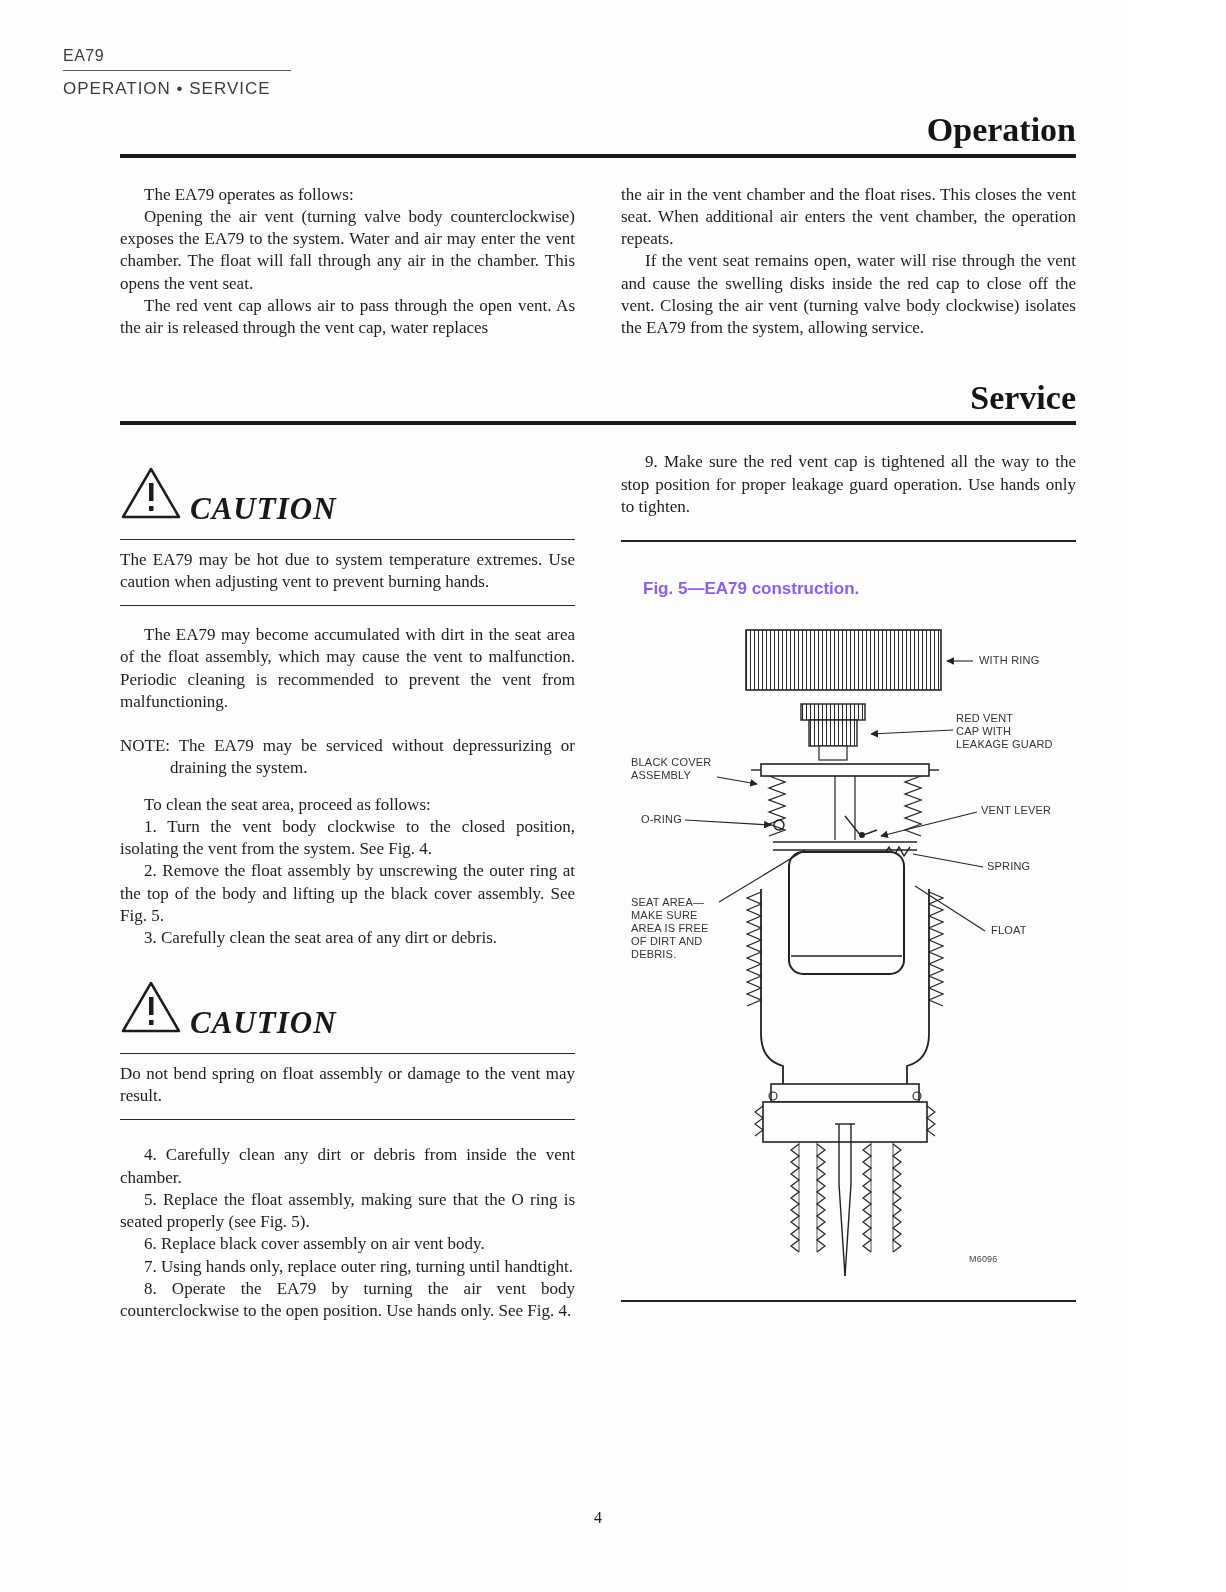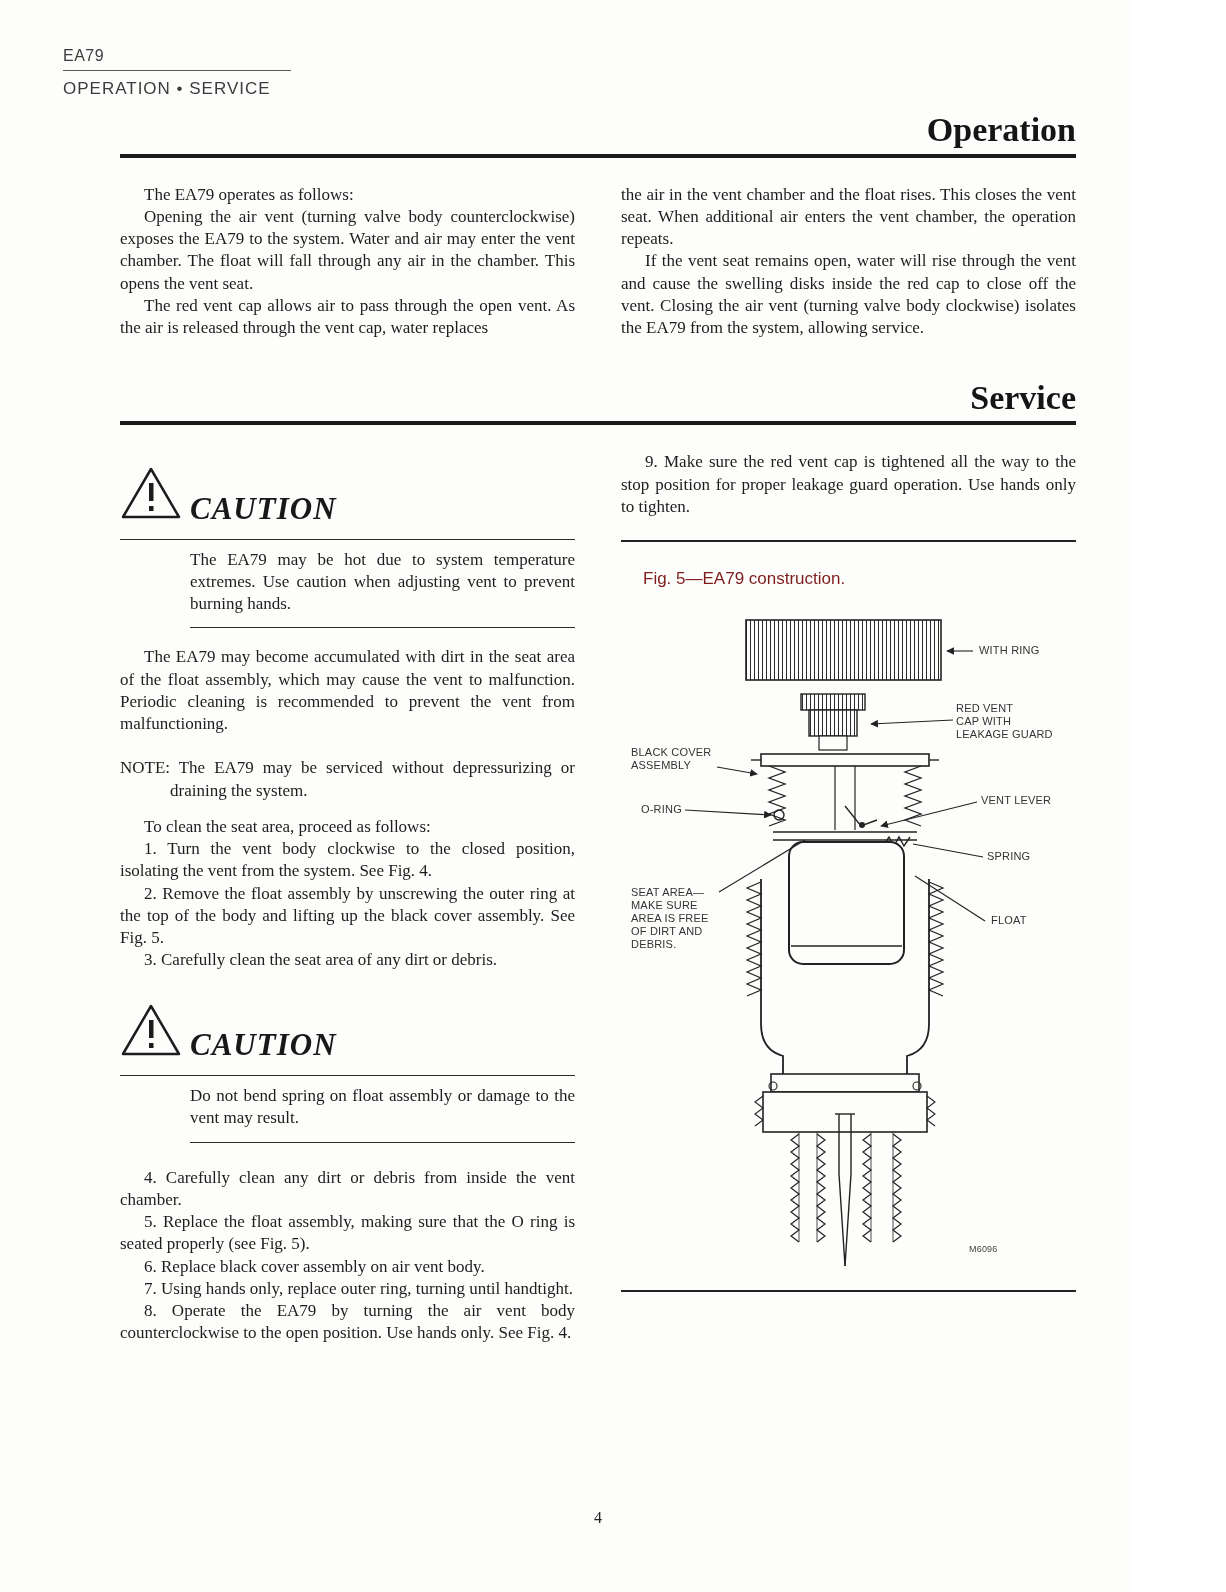--- a/index.html
+++ b/index.html
@@ -32,31 +32,31 @@
   .op-cols { margin-top:26px; }
 
   .sv-head { margin-top:40px;font-family:Liberation Serif, serif; }
   .sv-cols { margin-top:26px; }
 
   
   .caution { margin-top:14px; }
   .caution-row { display:flex; align-items:flex-end; border-bottom:1.5px solid #2a2a2a; padding-bottom:11px; }
   .warn-tri { width:70px; flex:0 0 70px; }
   .caution-title { font-style:italic; font-weight:bold; font-size:31px; letter-spacing:1px; line-height:1; padding-bottom:4px; color:#181818; }
-  .caution-body { margin-left:70px; padding:9px 0 12px 0; border-bottom:1.5px solid #2a2a2a; text-align:justify; }
+  .caution-body { padding:9px 0 12px 0; border-bottom:1.5px solid #2a2a2a; text-align:justify; }
 
   .para1 { margin-top:18px !important; }
   .note  { margin-top:22px !important; padding-left:50px; text-indent:-50px !important; text-align:left; }
   .steps-intro { margin-top:14px !important; text-indent:24px; }
   .caution2 { margin-top:30px; }
   .after-caution { margin-top:24px !important; }
 
   
   .figbox { margin-top:22px; border-top:2px solid #222; border-bottom:2px solid #222; padding:0 0 6px 0; }
-  .fig-caption { font-family:"Liberation Sans", sans-serif; font-weight:normal; font-size:17px; margin:26px 0 0 22px; color:#7f1d1d; }
+  .fig-caption { font-family:"Liberation Sans", sans-serif; font-weight:bold; font-size:17px; margin:36px 0 0 22px; color:#8b5cf6; }
   .fig-canvas { position:relative; width:455px; height:690px; margin-top:4px; }
   .fig-canvas svg { position:absolute; left:0; top:0; }
   .fig-label {
     position:absolute; font-family:"Liberation Sans", sans-serif;
     font-size:11px; line-height:1.18; color:#333; white-space:pre-line; letter-spacing:.2px;
   }
   .fig-partnum { font-size:9px; color:#444; }
 
   .page-num { position:absolute; left:120px; top:1508px; width:956px; text-align:center; font-size:16px; color:#222; }
 </style>

